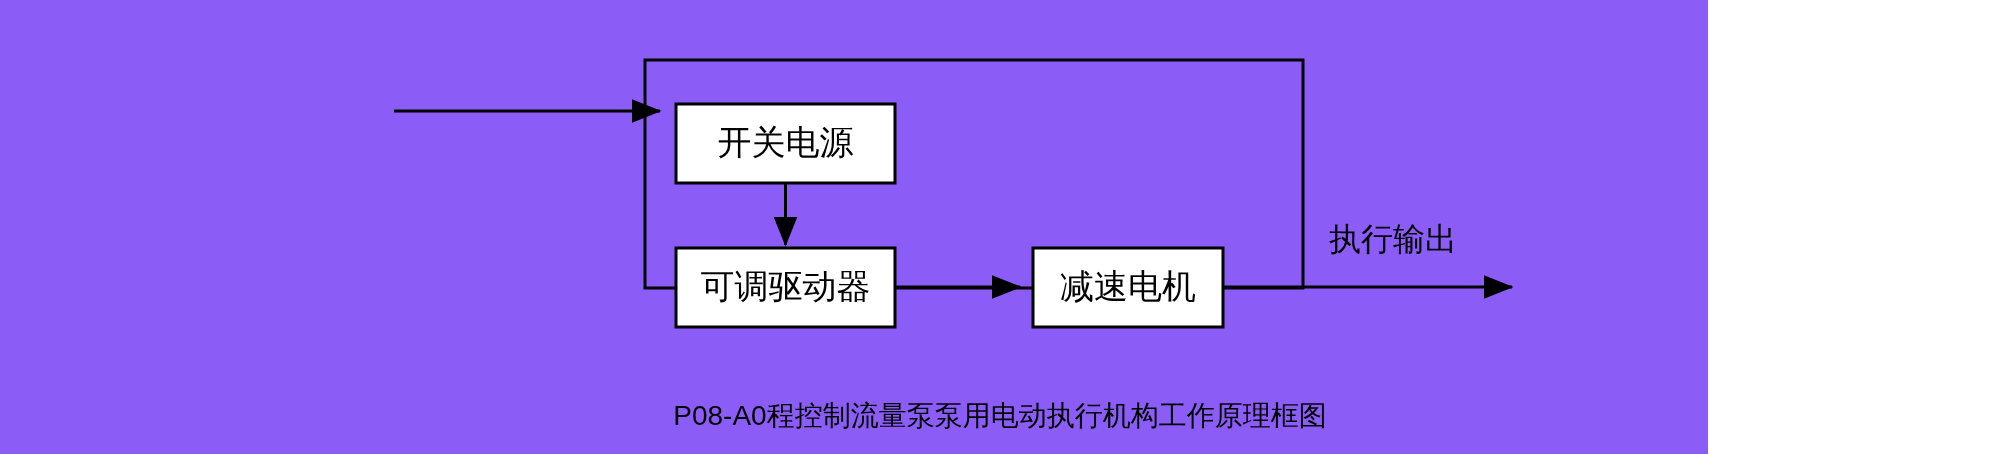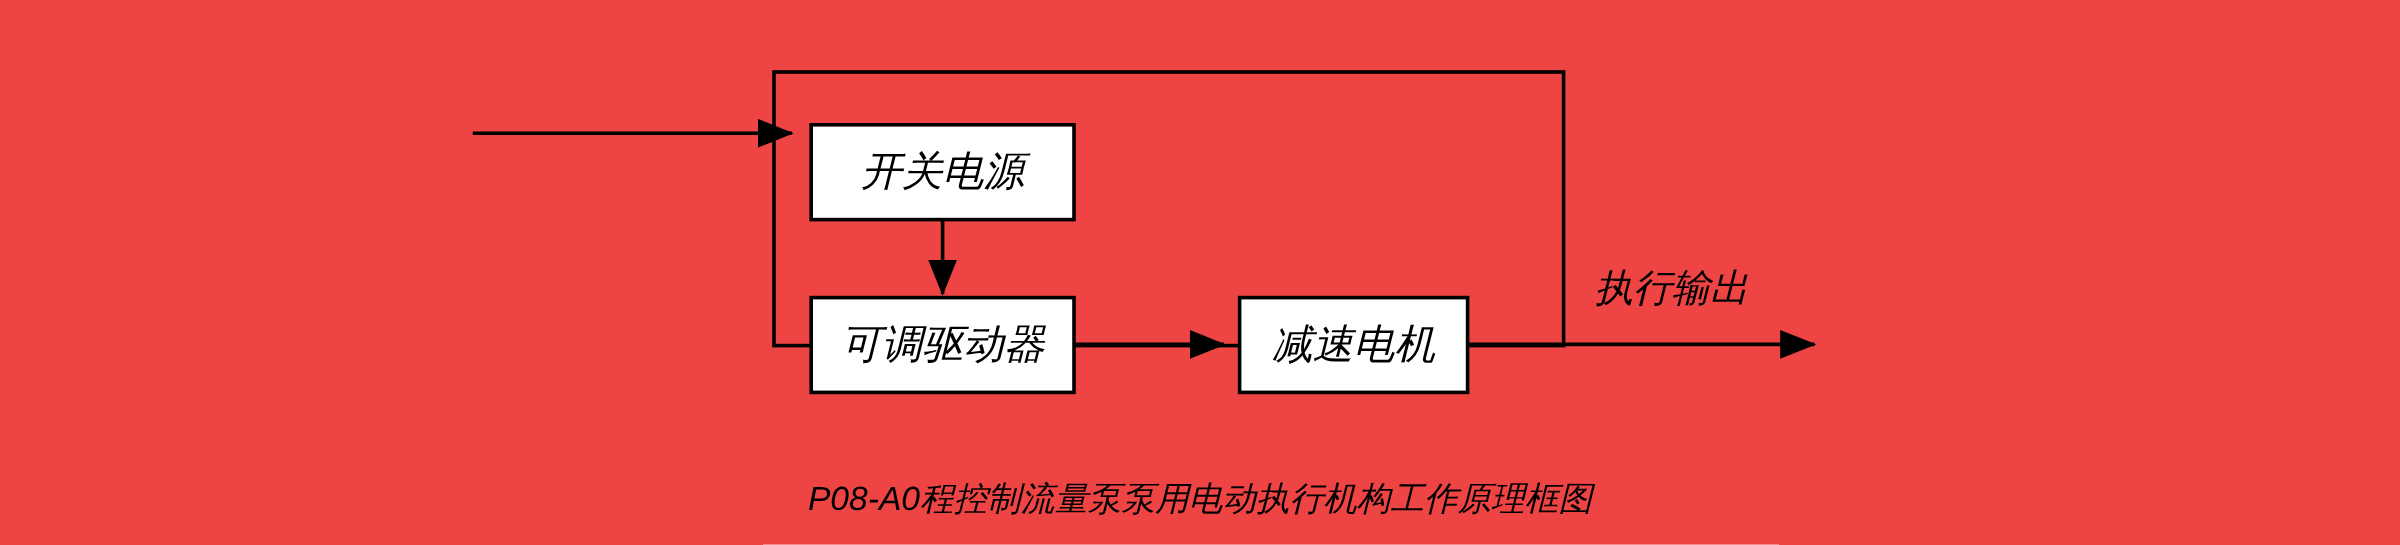--- a/index.html
+++ b/index.html
@@ -5,25 +5,24 @@
   html, body {
     margin: 0;
     padding: 0;
     background: #ffffff;
   }
   body {
     font-family: "Liberation Sans", "DejaVu Sans", sans-serif;
   }
   #screen {
     position: relative;
-    width: 2000px;
+    width: 1708px;
     height: 454px;
-    background: #ef4444;
+    background: #8b5cf6;
     overflow: hidden;
-    font-style: italic;
   }
   #diagram-svg {
     position: absolute;
     left: 0;
     top: 0;
     width: 2000px;
     height: 454px;
   }
   .blk-label {
     font-family: "Liberation Sans", "DejaVu Sans", sans-serif;

